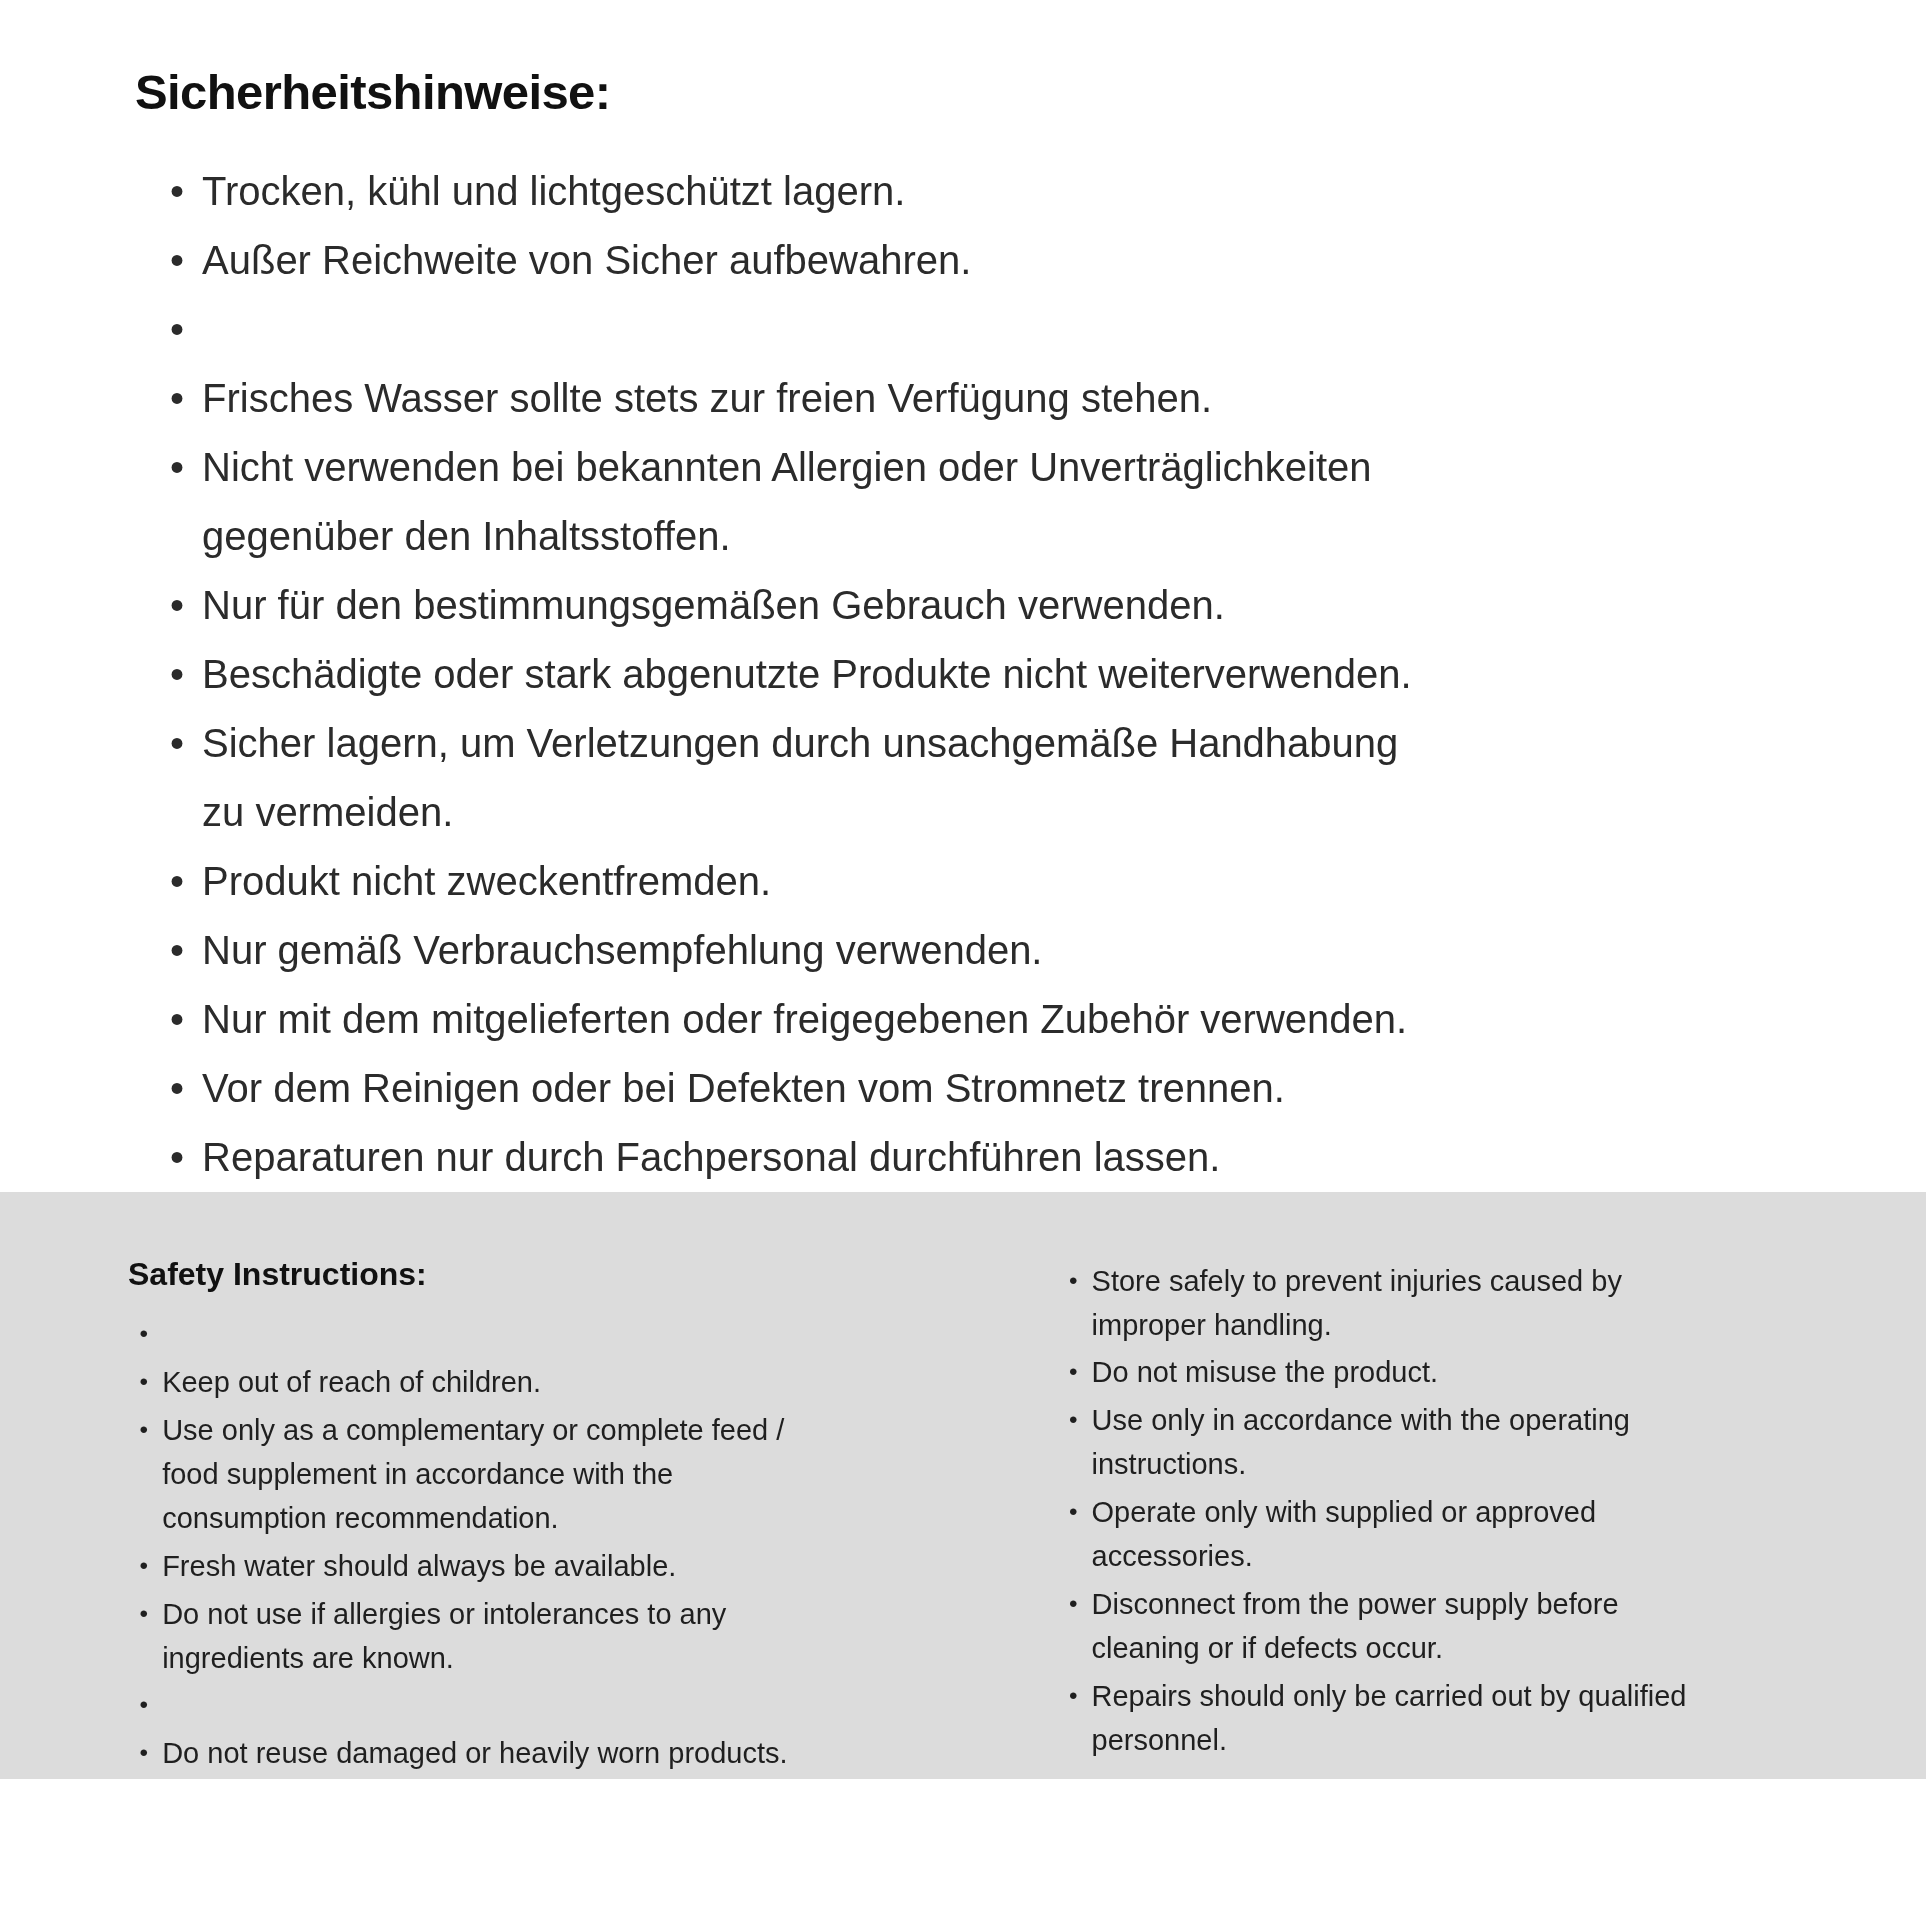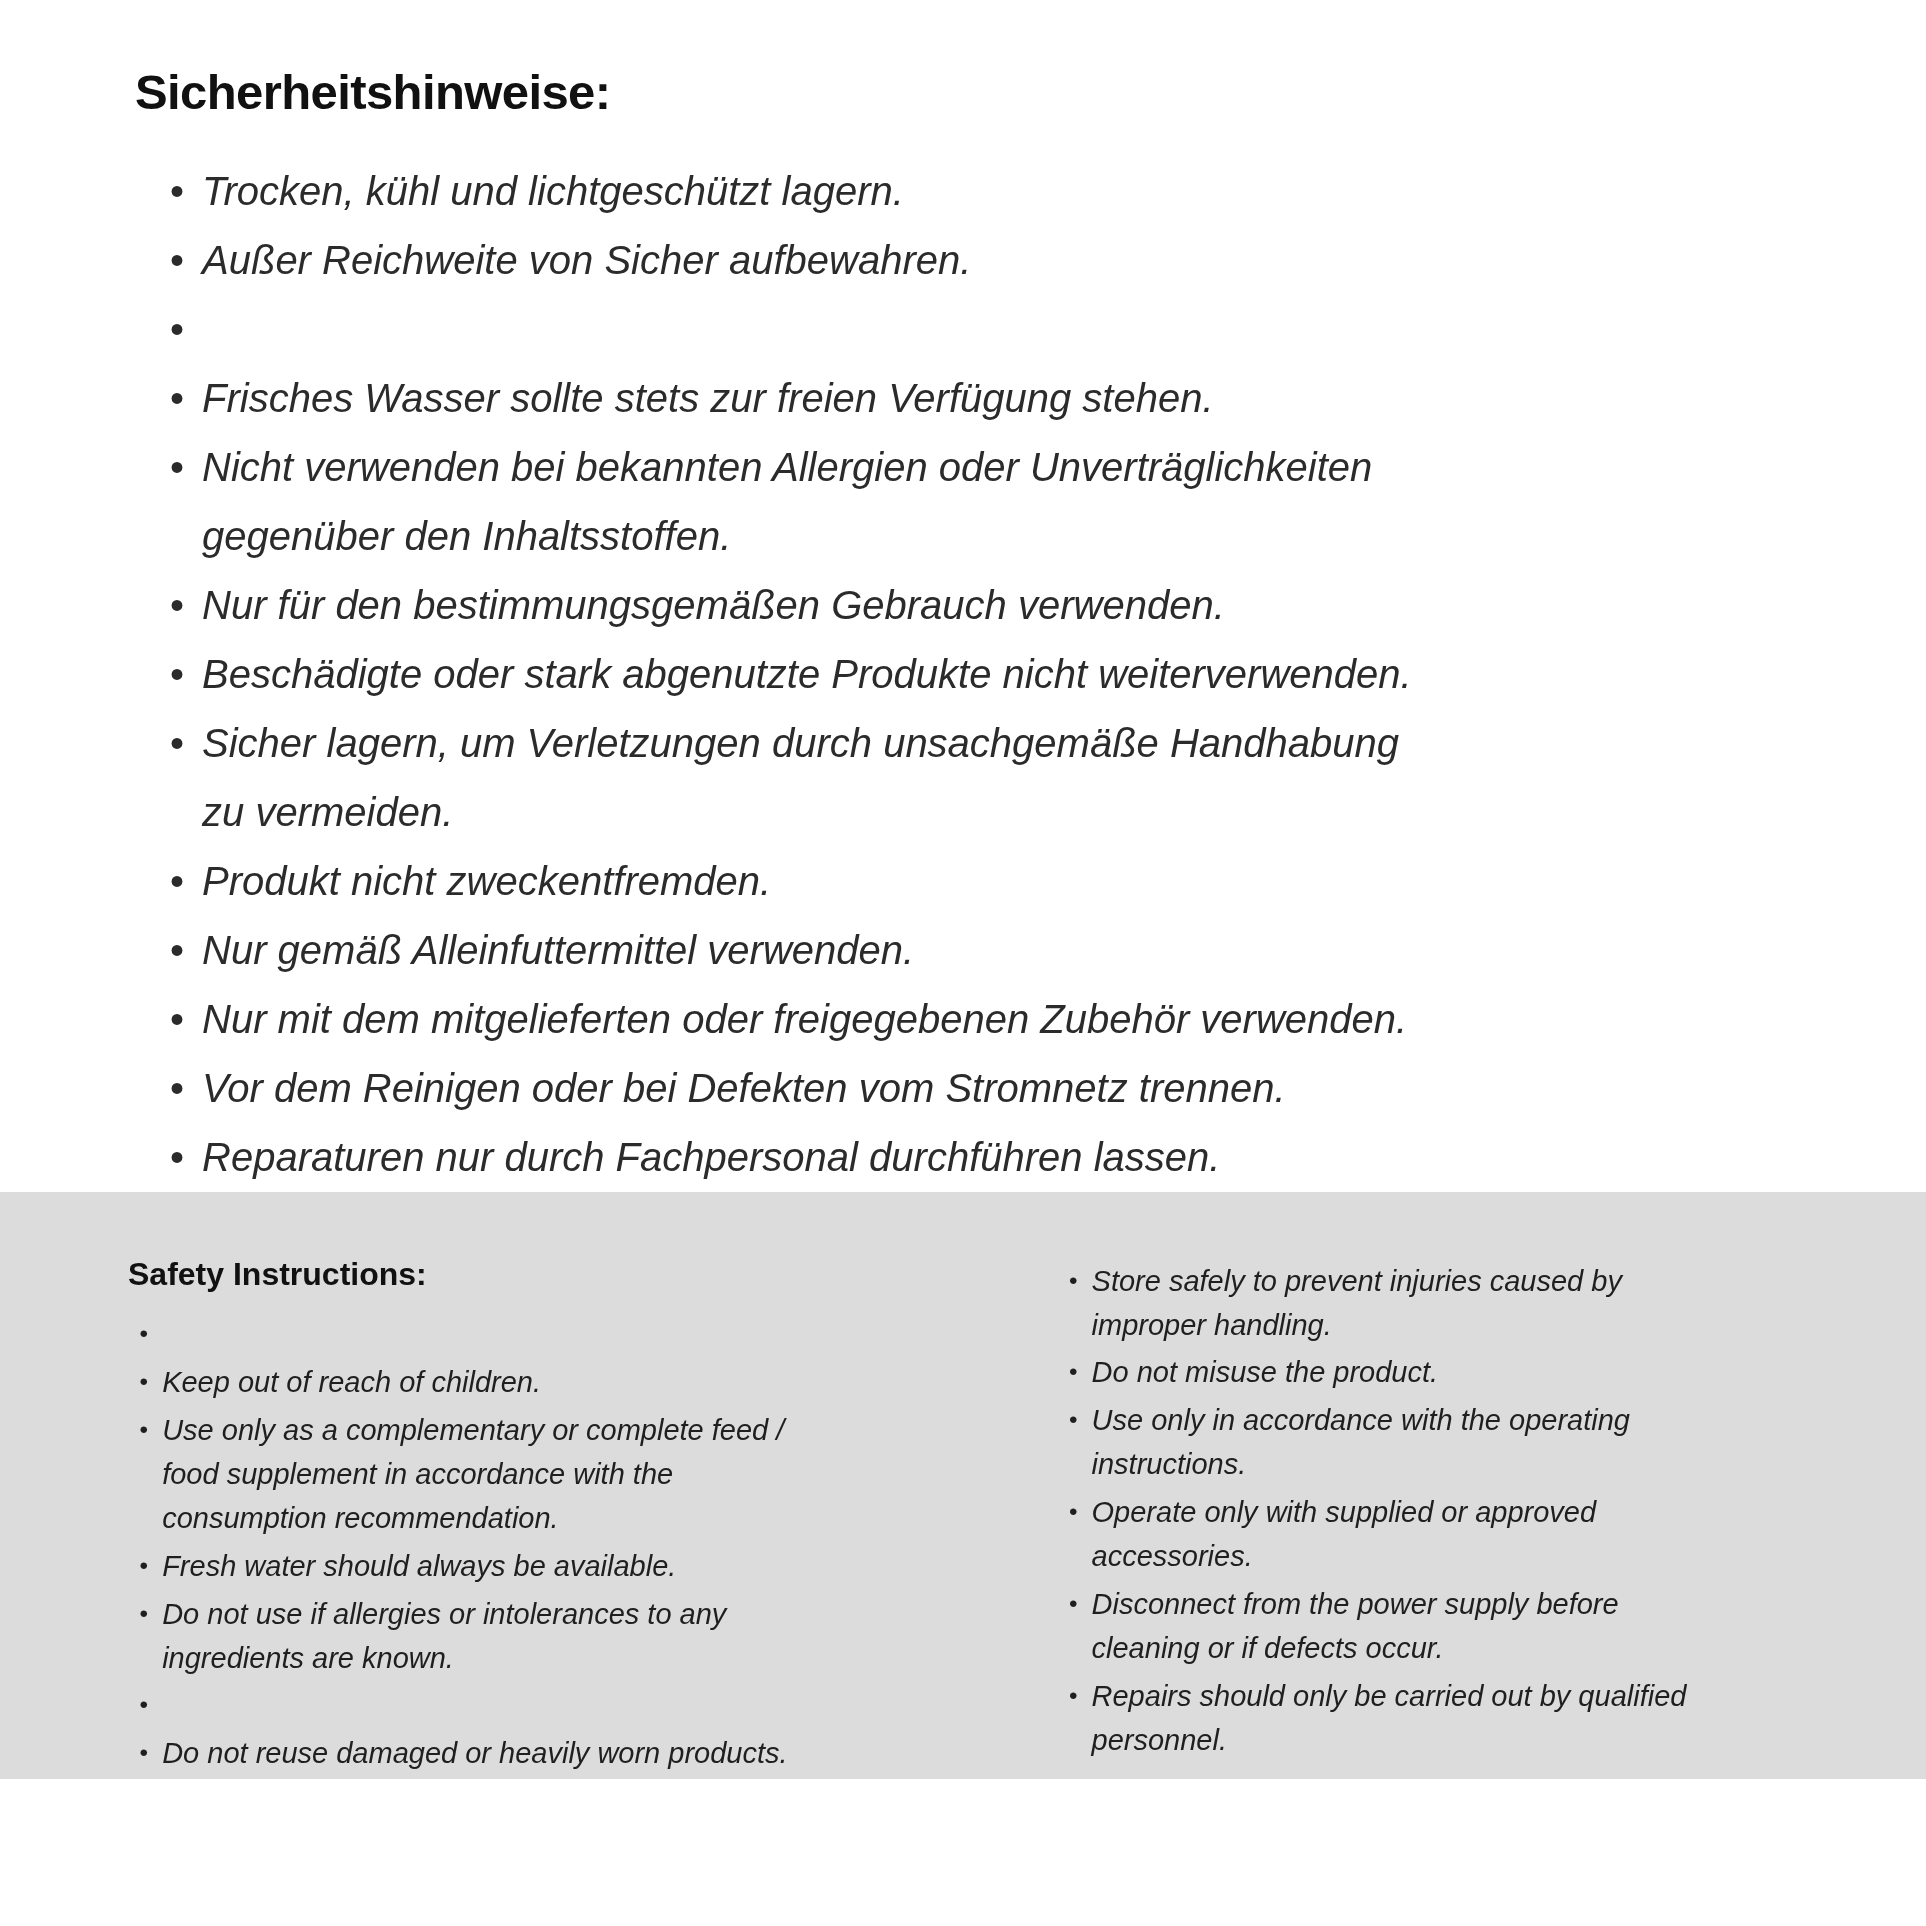--- a/index.html
+++ b/index.html
@@ -39,21 +39,20 @@
     font-size: 40px;
     line-height: 69px;
     color: #2b2b2b;
   }
   .de-item .bullet {
     flex: 0 0 auto;
     margin-right: 18px;
   }
   .item-text {
     white-space: pre-line;
-    font-style: italic;
   }
   
   .en-section {
     flex: 1;
     background: #dcdcdc;
     padding: 64px 116px 0 128px;
     display: grid;
     grid-template-columns: 841px 1fr;
     column-gap: 100px;
     align-items: start;
@@ -135,21 +134,21 @@
 zu vermeiden.</span>
         </div>
 
         <div class="de-item">
           <span class="bullet">•</span>
           <span class="item-text">Produkt nicht zweckentfremden.</span>
         </div>
 
         <div class="de-item">
           <span class="bullet">•</span>
-          <span class="item-text">Nur gemäß Alleinfuttermittel verwenden.</span>
+          <span class="item-text">Nur gemäß Verbrauchsempfehlung verwenden.</span>
         </div>
 
         <div class="de-item">
           <span class="bullet">•</span>
           <span class="item-text">Nur mit dem mitgelieferten oder freigegebenen Zubehör verwenden.</span>
         </div>
 
         <div class="de-item">
           <span class="bullet">•</span>
           <span class="item-text">Vor dem Reinigen oder bei Defekten vom Stromnetz trennen.</span>

